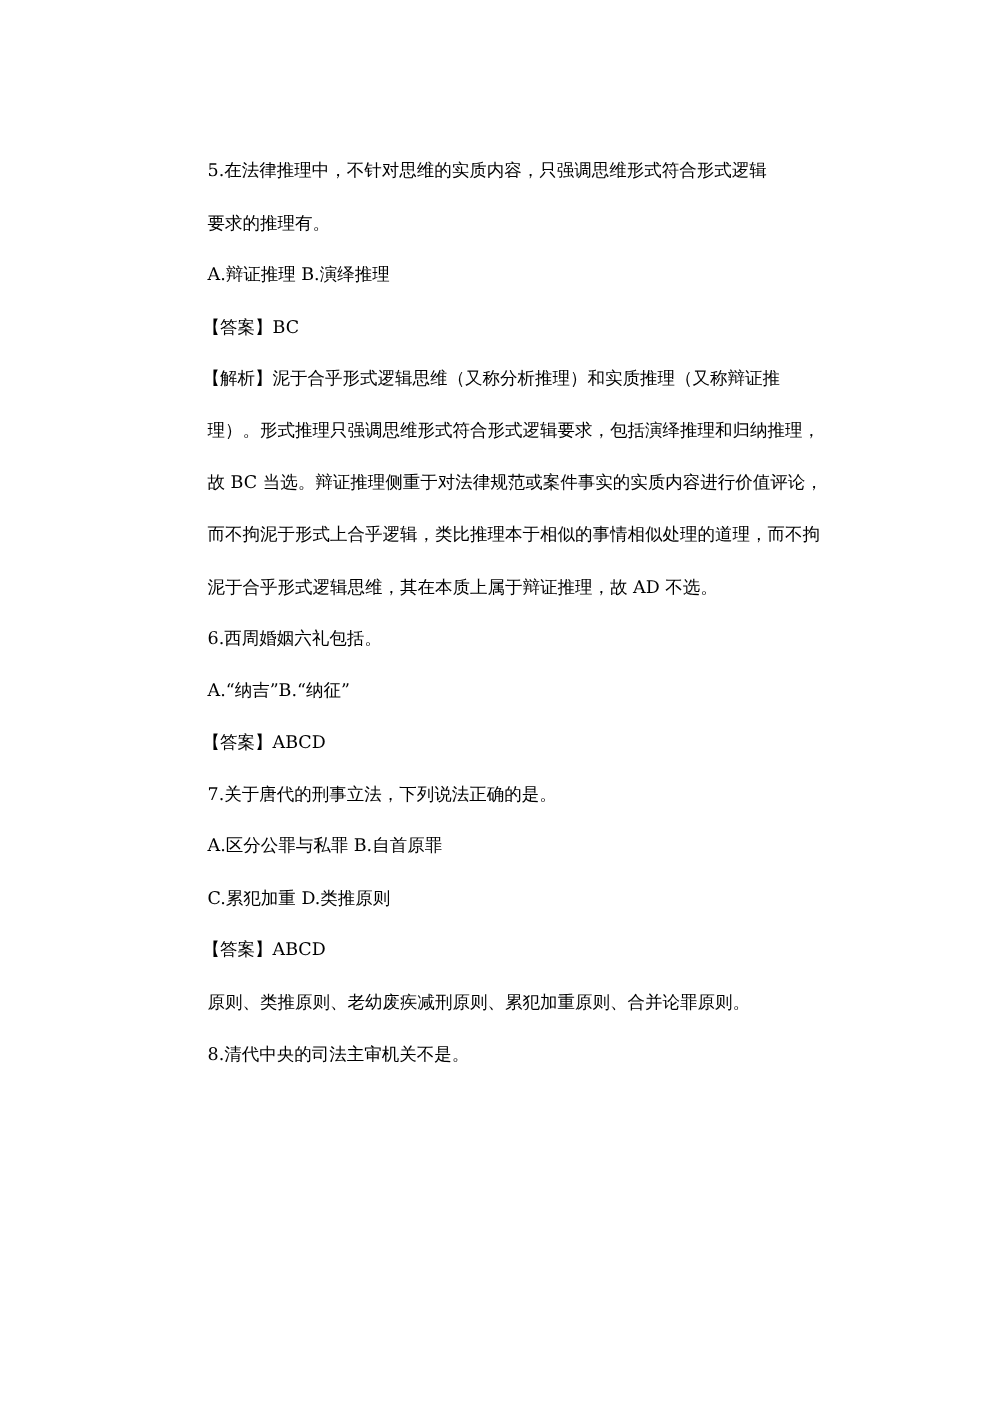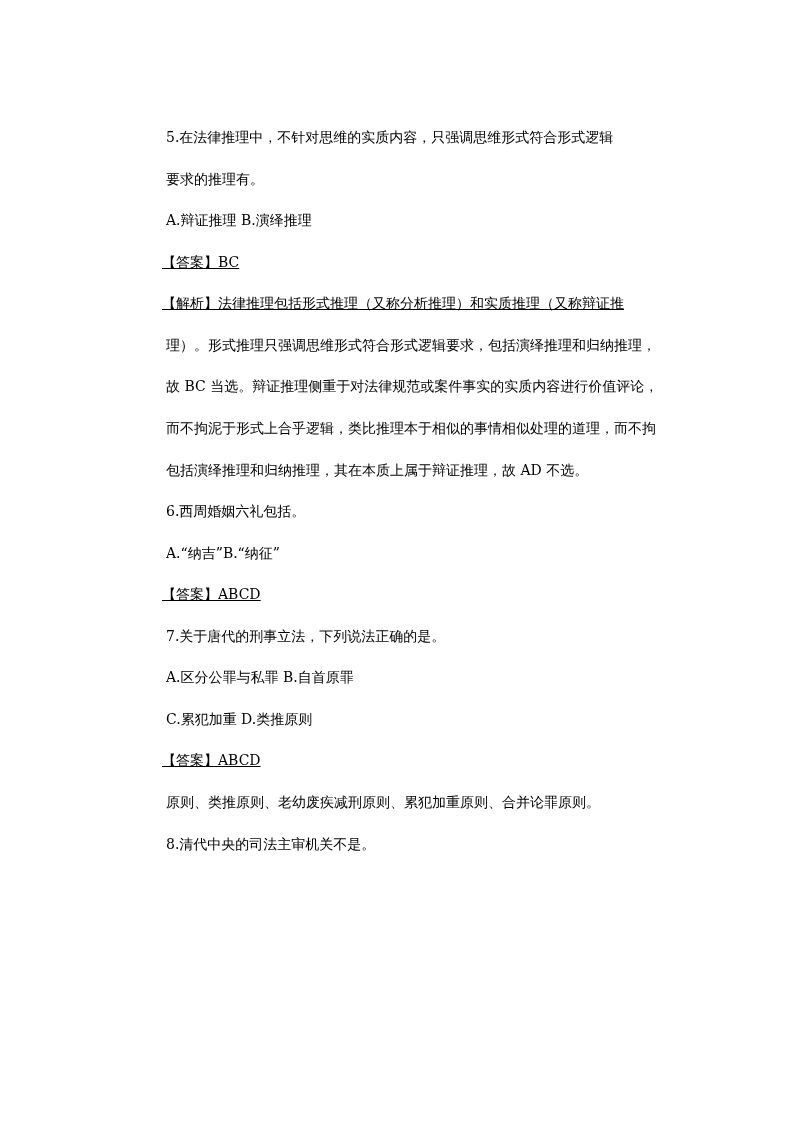--- a/index.html
+++ b/index.html
@@ -3,36 +3,36 @@
 <meta charset="utf-8">
 <style>
   html, body { margin: 0; padding: 0; background: #ffffff; }
   body { width: 794px; height: 1123px; position: relative; overflow: hidden; }
   .page {
     position: absolute; left: 166px; top: 117px; width: 480px;
     font-family: "DejaVu Serif", "Liberation Serif", serif;
     font-size: 14px; color: #000; line-height: 41.57px;
   }
   .line { white-space: nowrap; height: 41.57px; }
-  .bracket { margin-left: -4px; text-decoration: underline; }
+  .bracket { margin-left: -4px; }
 </style>
 </head>
 <body>
 
 <div class="page">
 
   <div class="line">5.在法律推理中，不针对思维的实质内容，只强调思维形式符合形式逻辑</div>
   <div class="line">要求的推理有。</div>
   <div class="line">A.辩证推理 B.演绎推理</div>
   <div class="line bracket">【答案】BC</div>
-  <div class="line bracket">【解析】法律推理包括形式推理（又称分析推理）和实质推理（又称辩证推</div>
+  <div class="line bracket">【解析】泥于合乎形式逻辑思维（又称分析推理）和实质推理（又称辩证推</div>
   <div class="line">理）。形式推理只强调思维形式符合形式逻辑要求，包括演绎推理和归纳推理，</div>
   <div class="line">故 BC 当选。辩证推理侧重于对法律规范或案件事实的实质内容进行价值评论，</div>
   <div class="line">而不拘泥于形式上合乎逻辑，类比推理本于相似的事情相似处理的道理，而不拘</div>
-  <div class="line">包括演绎推理和归纳推理，其在本质上属于辩证推理，故 AD 不选。</div>
+  <div class="line">泥于合乎形式逻辑思维，其在本质上属于辩证推理，故 AD 不选。</div>
 
   <div class="line">6.西周婚姻六礼包括。</div>
   <div class="line">A.“纳吉”B.“纳征”</div>
   <div class="line bracket">【答案】ABCD</div>
 
   <div class="line">7.关于唐代的刑事立法，下列说法正确的是。</div>
   <div class="line">A.区分公罪与私罪 B.自首原罪</div>
   <div class="line">C.累犯加重 D.类推原则</div>
   <div class="line bracket">【答案】ABCD</div>
   <div class="line">原则、类推原则、老幼废疾减刑原则、累犯加重原则、合并论罪原则。</div>

